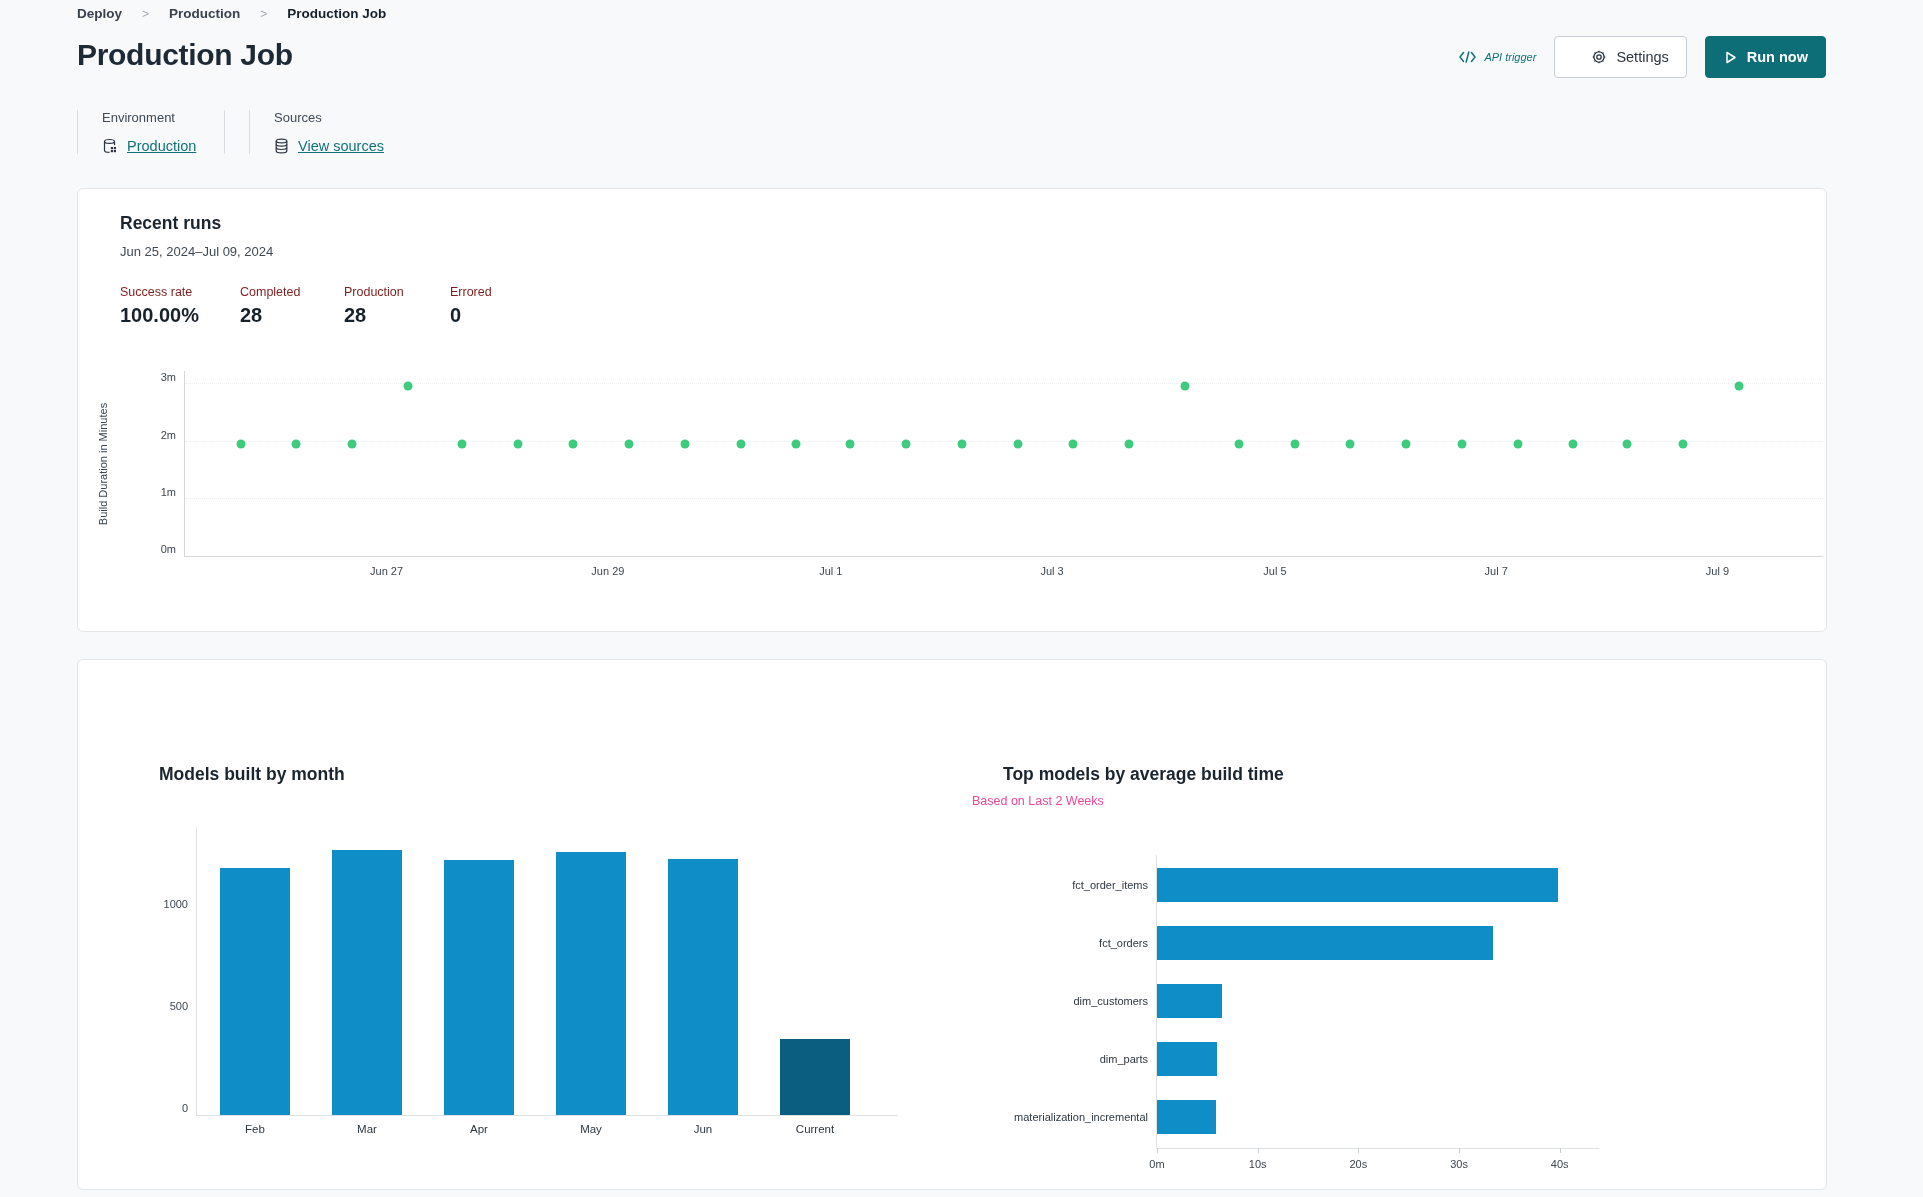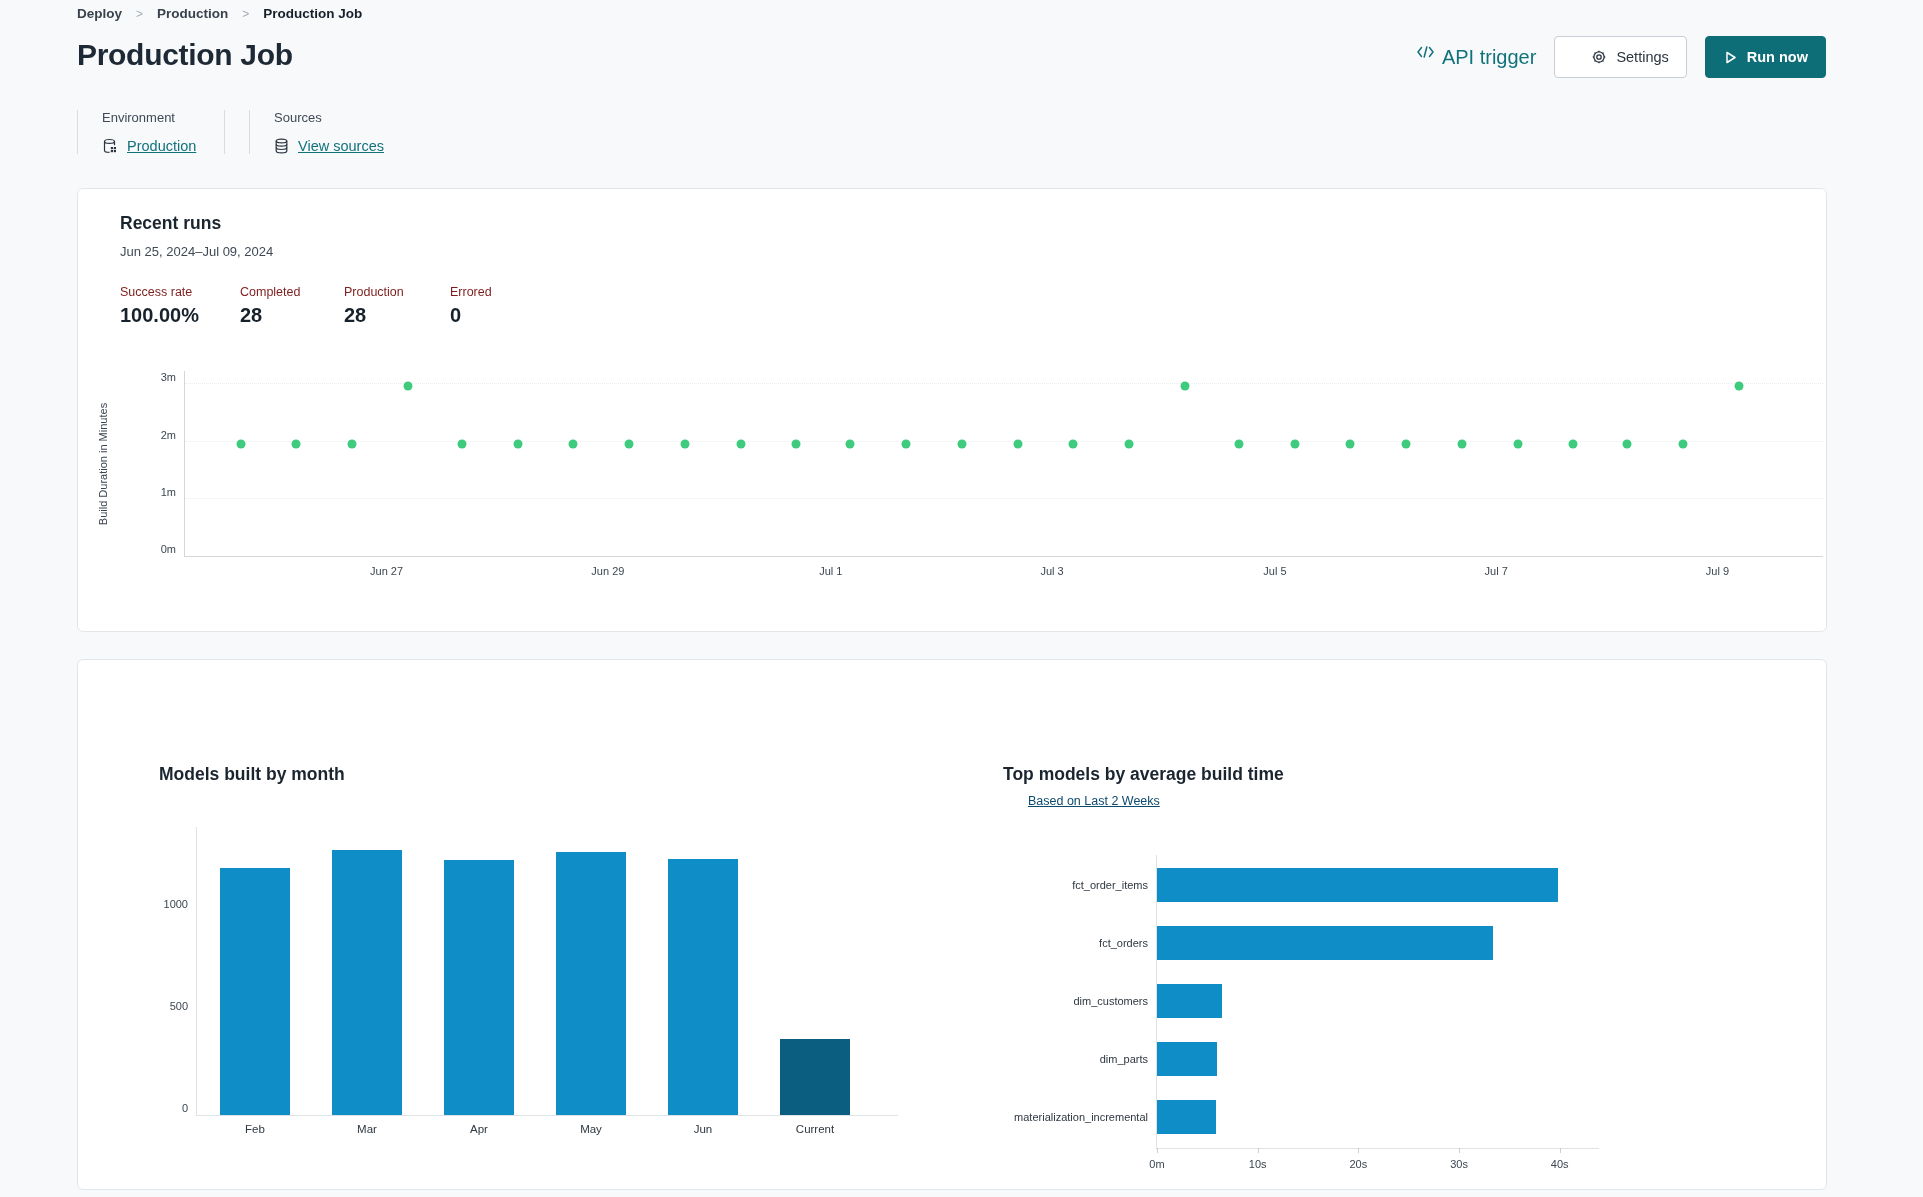--- a/index.html
+++ b/index.html
@@ -6,29 +6,29 @@
   html,body { width:1923px; height:1197px; overflow:hidden; }
   body {
     font-family:"Liberation Sans","DejaVu Sans",sans-serif;
     background:#f8f9fa;
     color:#1f2a37;
     position:relative;
   }
   #page { position:absolute; inset:0; }
 
   
-  .breadcrumb { position:absolute; left:77px; top:6px; display:flex; align-items:center; gap:14px; font-size:13.5px; }
+  .breadcrumb { position:absolute; left:77px; top:6px; display:flex; align-items:center; gap:20px; font-size:13.5px; }
   .crumb { color:#39424d; font-weight:700; cursor:pointer; }
   .crumb.current { color:#16202b; }
   .crumb-sep { color:#a3abb3; font-size:12px; font-weight:400; }
 
   
   .page-title { position:absolute; left:77px; top:38px; font-size:30px; font-weight:700; color:#1e2936; letter-spacing:-0.3px; }
   .header-actions { position:absolute; right:97px; top:36px; display:flex; align-items:center; gap:18px; }
-  .api-trigger { display:flex; align-items:flex-start; gap:8px; color:#11727c; font-size:20px; cursor:pointer; }
+  .api-trigger { display:flex; align-items:flex-end; gap:8px; color:#11727c; font-size:11px; cursor:pointer;font-style:italic; }
   .btn { display:flex; align-items:center; gap:9px; height:42px; padding:0 17px; border-radius:4px; font-size:14.5px; cursor:pointer; }
   .btn-secondary { background:#ffffff; border:1px solid #c8ced4; color:#2b3540;padding-left:36px; }
   .btn-primary { background:#0e6e78; border:1px solid #0e6e78; color:#ffffff; font-weight:600; }
 
   
   .meta-row { position:absolute; left:77px; top:110px; display:flex; align-items:stretch; }
   .meta-col { padding-right:28px; }
   .meta-divider { width:1px; background:#d9dde1; margin-right:24px; }
   .meta-label { font-size:13px; color:#3f4a56; margin-bottom:13px; }
   .meta-value { display:flex; align-items:center; gap:9px; font-size:14.5px; color:#1b2530; }
@@ -62,21 +62,21 @@
 
   
   .tab-bar { position:absolute; left:0; top:0; width:100%; height:44px; border-bottom:1px solid #e1e5e8; display:flex; padding-left:10px; }
   .tab { display:flex; align-items:center; padding:0 24px; font-size:14.5px; color:#3d4854; cursor:pointer; position:relative; }
   .tab.active { color:#11727c; font-weight:700; }
   .tab.active::after { content:""; position:absolute; left:0; right:0; bottom:-1px; height:3px; background:#11727c; }
 
   
   .chart-title-left { position:absolute; left:81px; top:104px; }
   .chart-title-right { position:absolute; left:925px; top:104px; }
-  .chart-subtitle { position:absolute; left:950px; top:134px; font-size:12.5px; color:#0c4a6e;text-decoration:underline; }
+  .chart-subtitle { position:absolute; left:894px; top:134px; font-size:12.5px; color:#ec4899; }
 
   #bar-plot { position:absolute; left:118px; top:167px; width:702px; height:289px;
               border-left:1px solid #dfe3e6; border-bottom:1px solid #dfe3e6; }
   .vbar { position:absolute; bottom:0; width:70px; }
   .vbar-label { position:absolute; top:calc(100% + 8px); transform:translateX(-50%); font-size:11.5px; color:#2e3740; }
   .bar-ytick { position:absolute; right:calc(100% + 9px); transform:translateY(-50%); font-size:11px; color:#3c4650; }
 
   #hbar-plot { position:absolute; left:1078px; top:195px; width:443px; height:294px;
                border-left:1px solid #dfe3e6; border-bottom:1px solid #dfe3e6; }
   .hbar { position:absolute; left:0; height:34px; }

